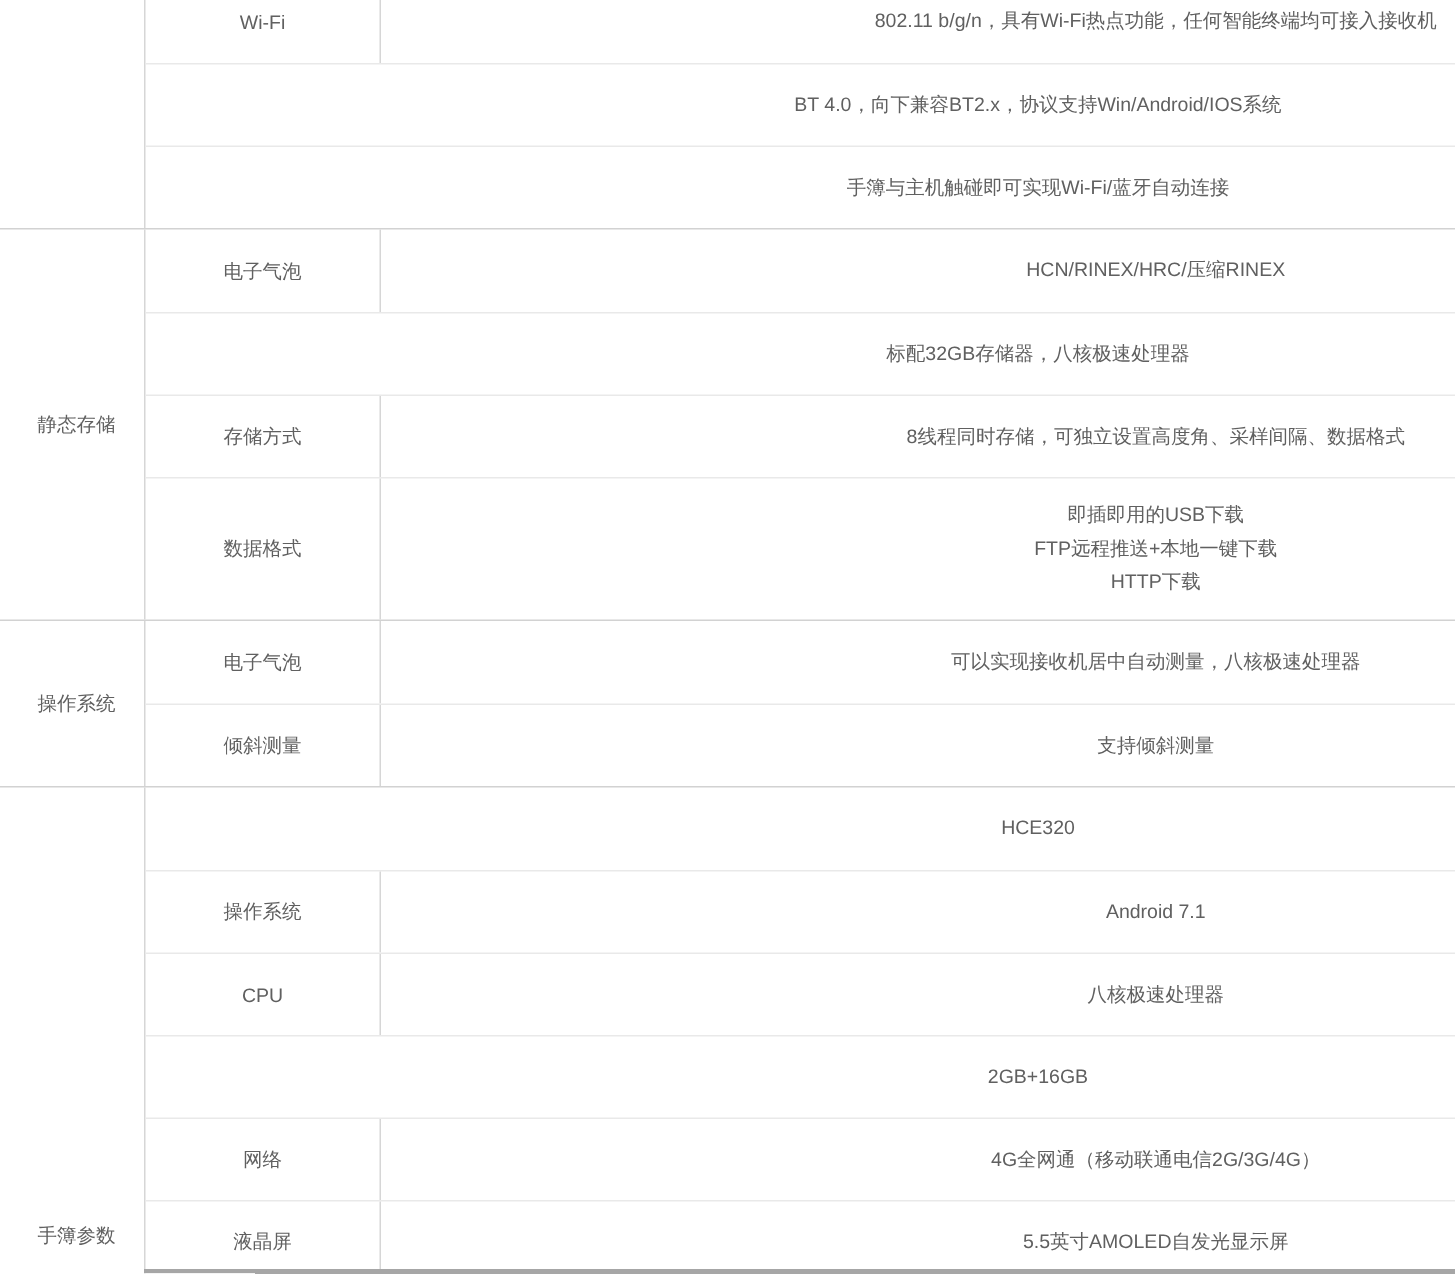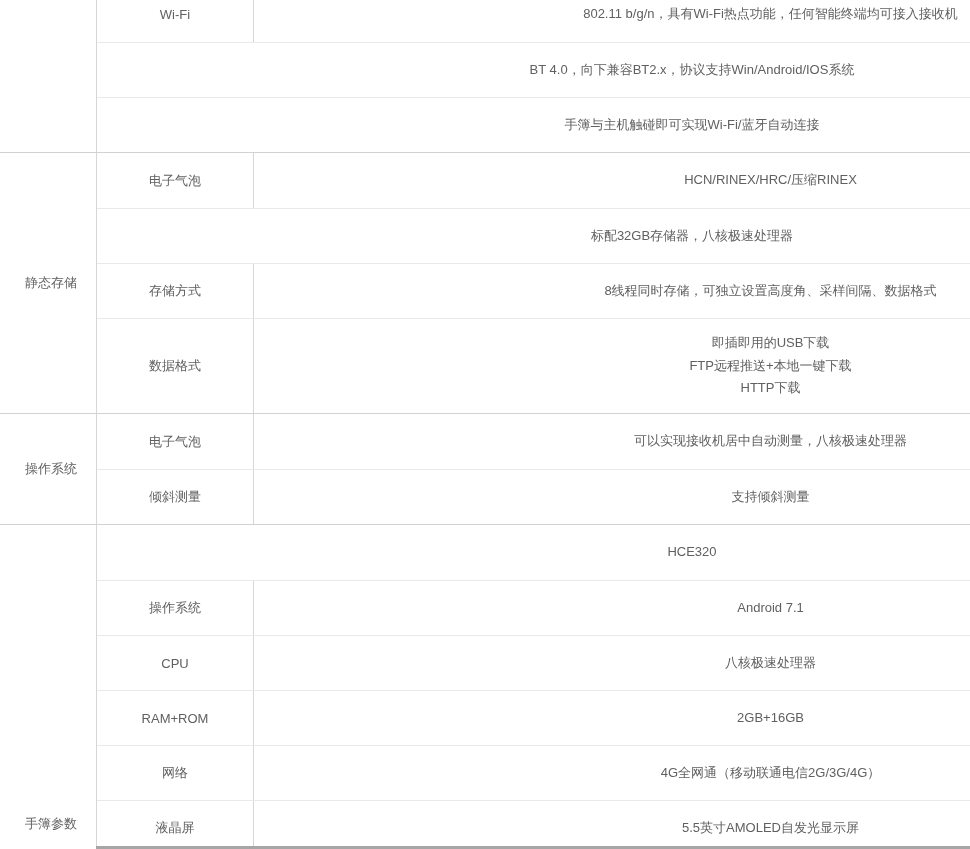--- a/index.html
+++ b/index.html
@@ -186,23 +186,20 @@
         </div>
         <div class="row">
           <div class="param">
               <span>CPU</span>
             </div>
           <div class="value">
               <span>八核极速处理器</span>
             </div>
         </div>
         <div class="row">
-          <div class="param">
-              <span>RAM+ROM</span>
-            </div>
           <div class="value">
               <span>2GB+16GB</span>
             </div>
         </div>
         <div class="row">
           <div class="param">
               <span>网络</span>
             </div>
           <div class="value">
               <span>4G全网通（移动联通电信2G/3G/4G）</span>

